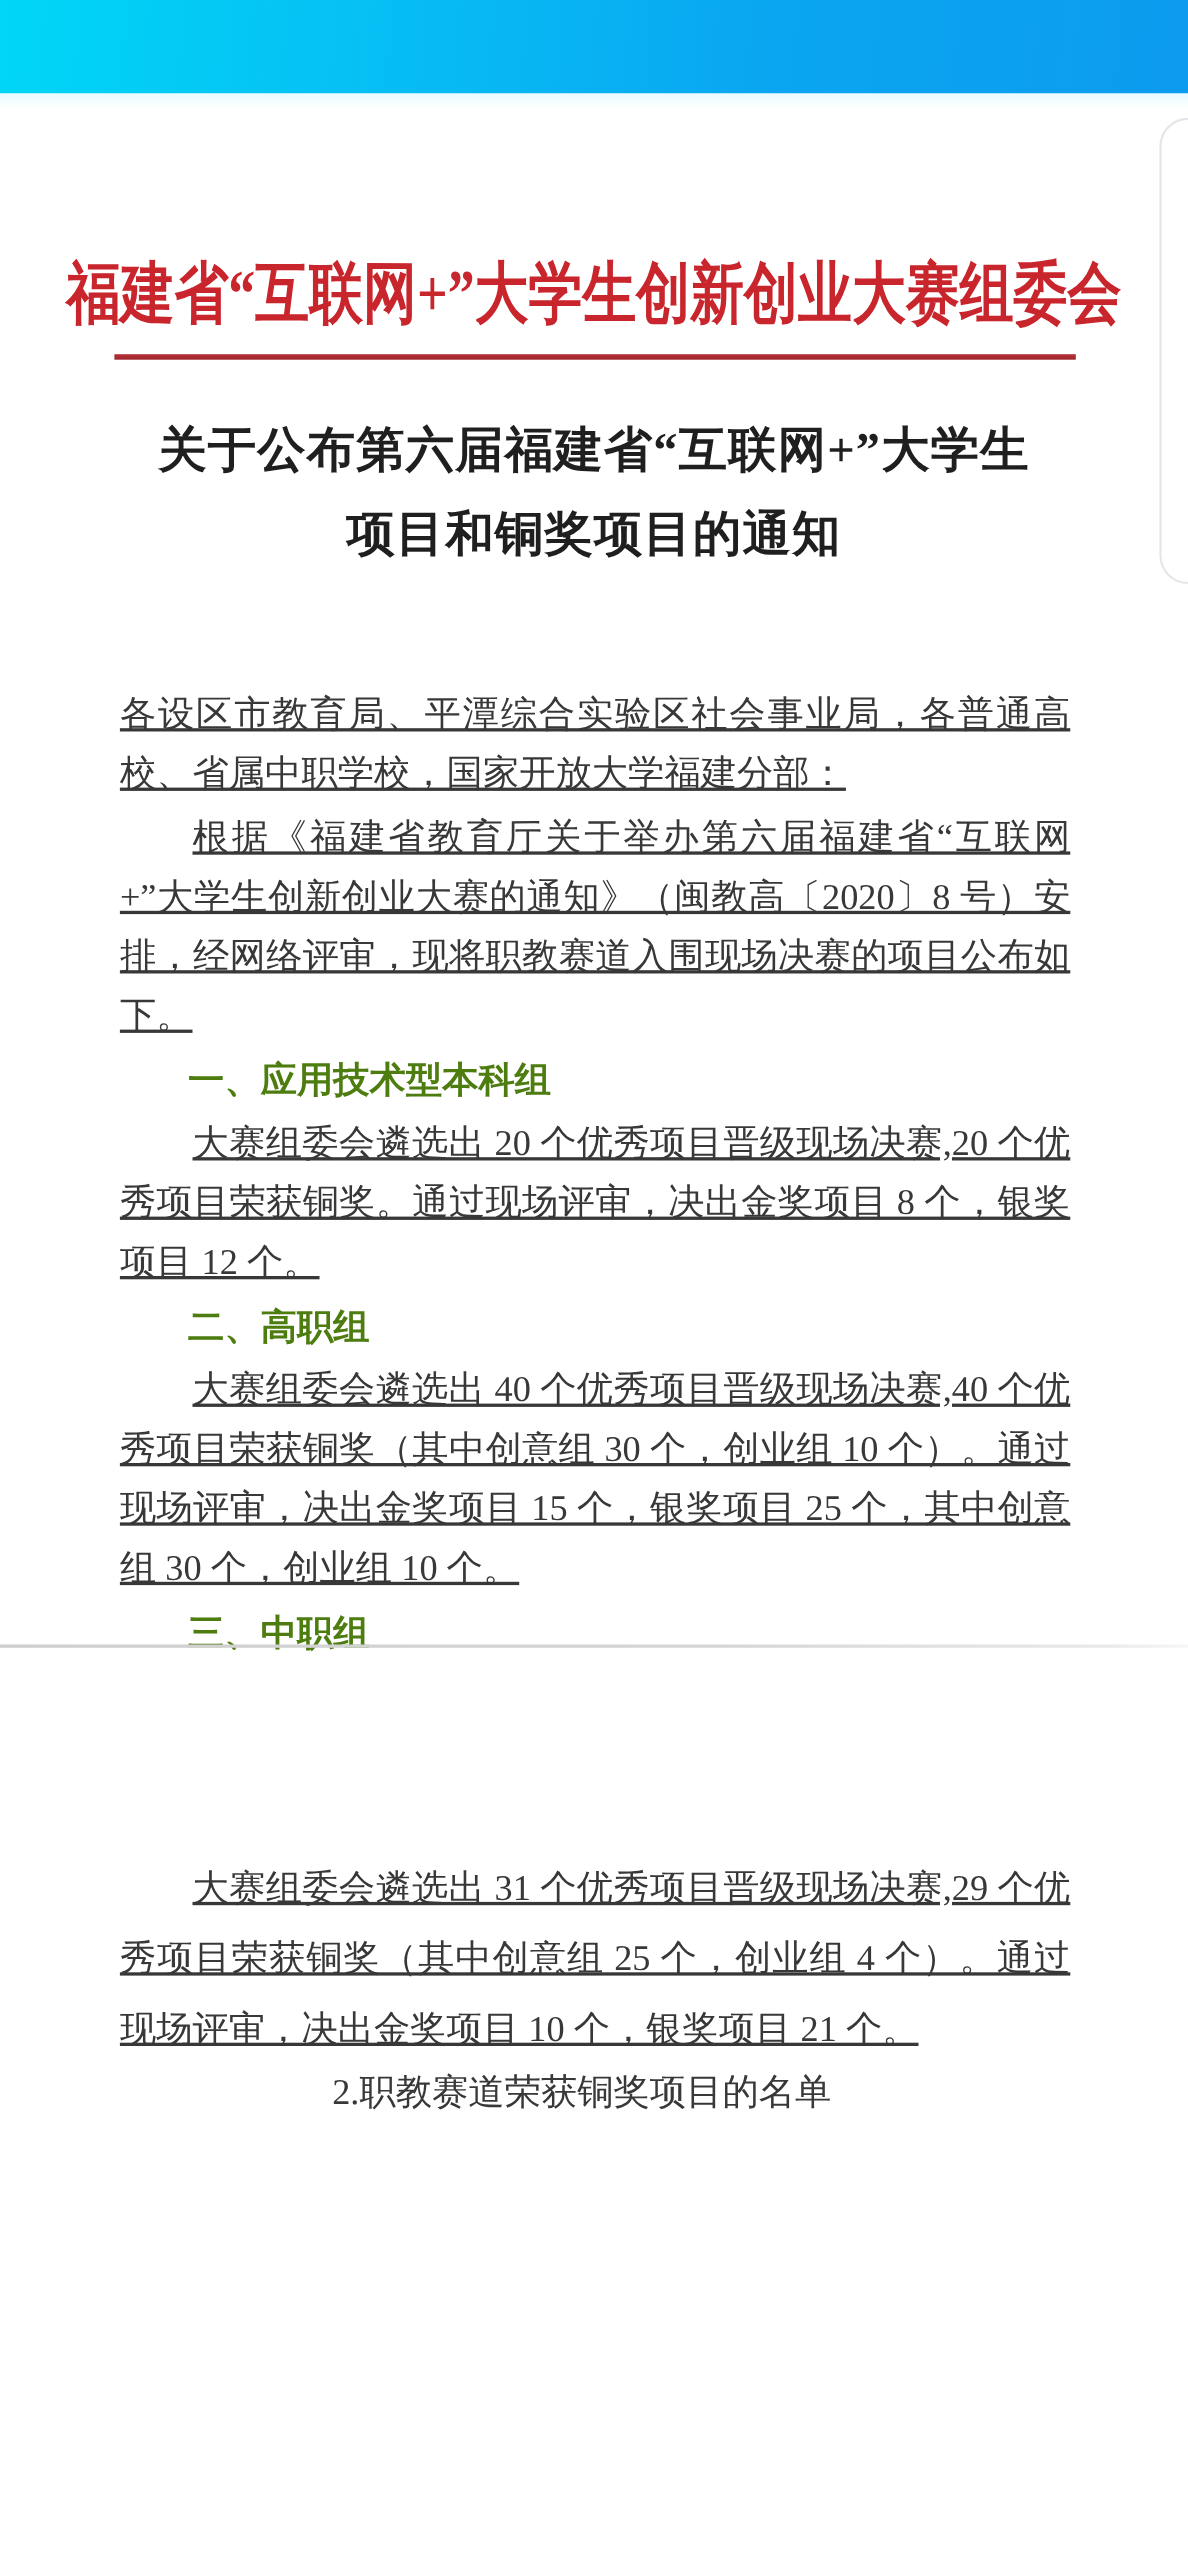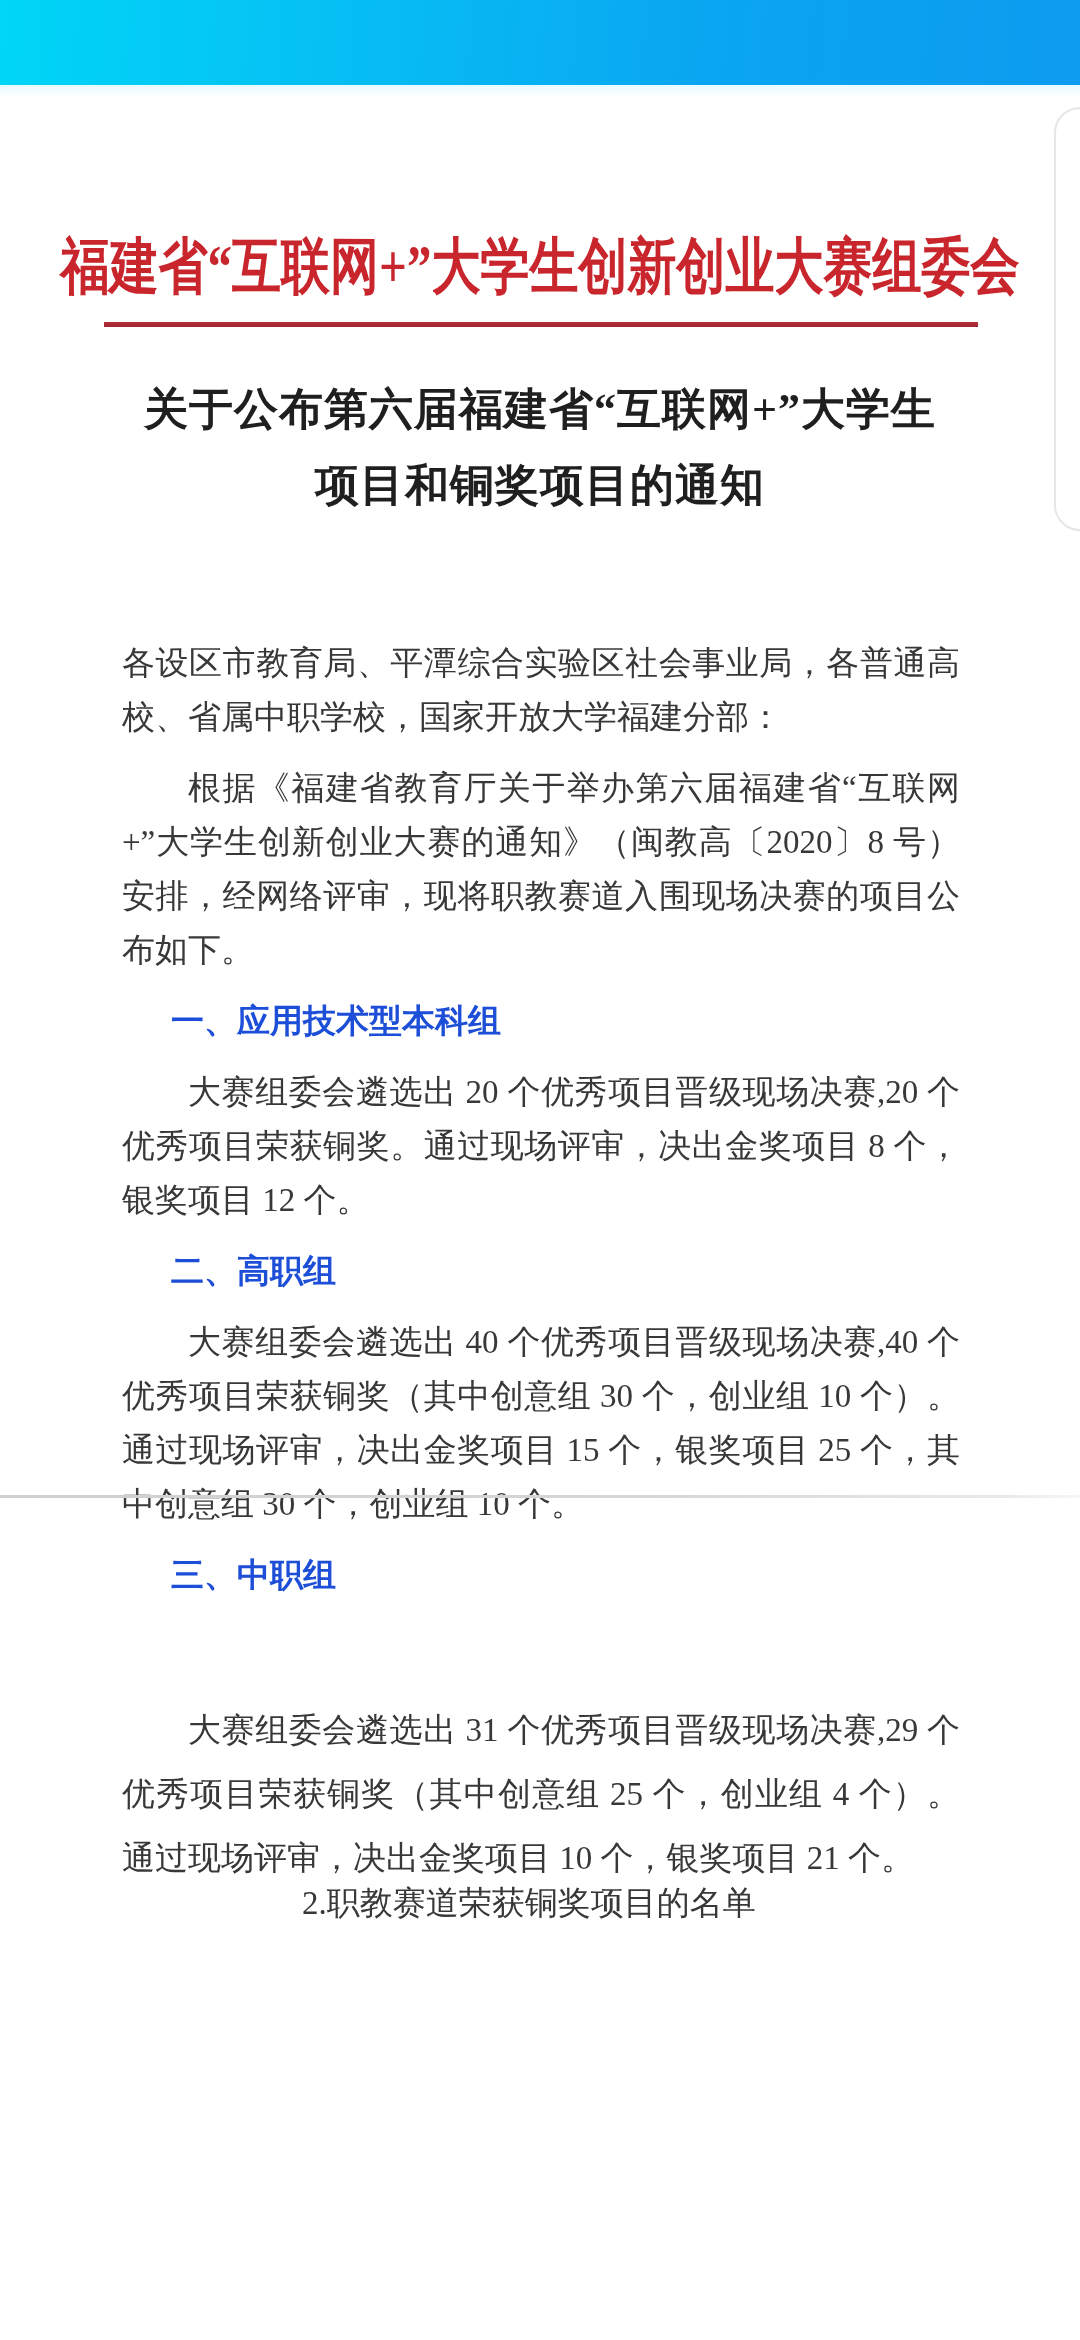--- a/index.html
+++ b/index.html
@@ -36,25 +36,25 @@
     position:absolute;left:0;top:372px;width:1080px;text-align:center;
     font-size:44px;font-weight:bold;color:#1f1f1f;line-height:76px;
     letter-spacing:1px;
   }
   
   .body1{
     position:absolute;left:105px;top:619px;width:872px;
     font-size:33px;color:#383838;line-height:54px;
     text-align:justify;
   }
-  .para{margin:17px;}
+  .para{margin:4px;text-decoration:underline;}
   .indent{text-indent:2em;}
   .sec-head{
     font-family:"Liberation Sans","DejaVu Sans",sans-serif;
-    font-weight:bold;color:#1d4ed8;text-indent:2em;margin:0;
+    font-weight:bold;color:#4d7c0f;text-indent:2em;margin:0;
   }
   
   .page-sep{
     position:absolute;left:0;top:1495px;width:1080px;height:3px;
     background:linear-gradient(90deg,#cfcfcf 0%,#d6d6d6 60%,#e9e9e9 93%,#f7f7f7 100%);
   }
   
   .body2{
     position:absolute;left:105px;top:1681px;width:872px;
     font-size:33px;color:#383838;line-height:64px;text-align:justify;

